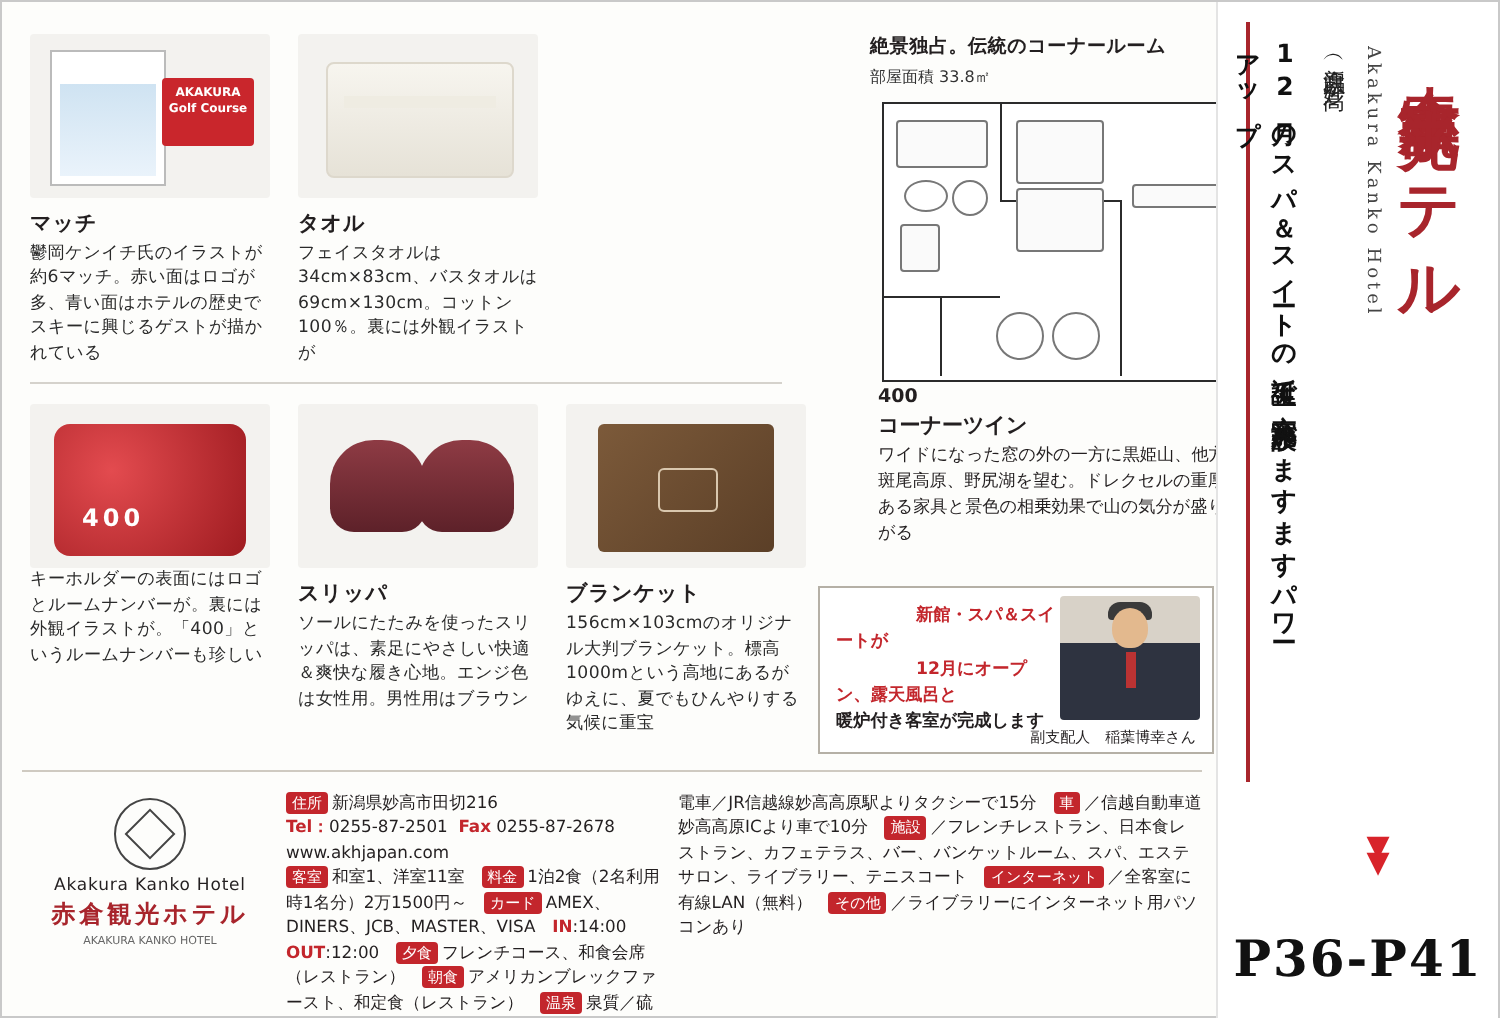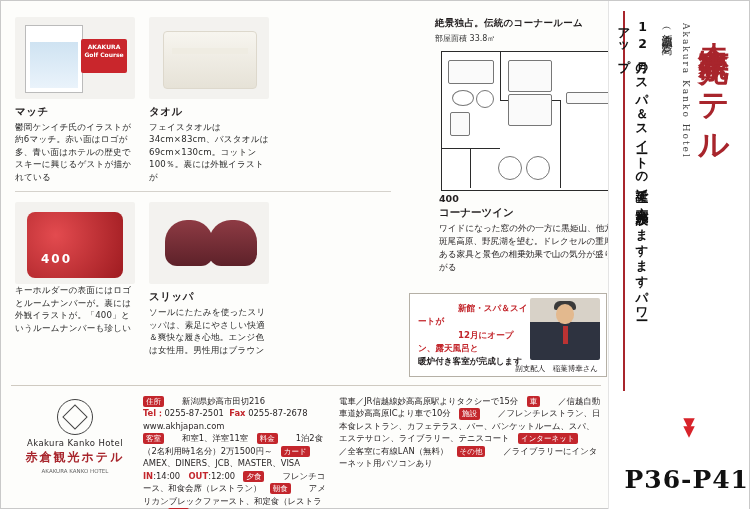--- a/index.html
+++ b/index.html
@@ -62,21 +62,21 @@
     color:#111;
     height:300px;
   }
   .chevrons{
     position:absolute;left:50px;top:418px;
     color:#d8232a;font-size:15px;line-height:8px;
     text-align:center;width:60px;
   }
   .page-range{
     position:absolute;left:0;right:0;bottom:16px;
-    text-align:right;
+    text-align:center;
     font-family:"DejaVu Serif", serif;
     font-size:25px;font-weight:bold;
     color:#111;letter-spacing:1px;
   }
 
   
   .products{
     position:absolute;left:14px;top:16px;
     width:390px;height:360px;
   }
@@ -172,21 +172,21 @@
 
   .addr{
     position:absolute;left:142px;top:394px;width:190px;
     font-size:8.4px;line-height:1.48;
   }
   .access{
     position:absolute;left:338px;top:394px;width:262px;
     font-size:8.4px;line-height:1.48;
   }
   .kv-red{color:#c3262c;font-weight:bold;}
-  .tagbox{display:inline-block;background:#c3262c;color:#fff;font-size:7.5px;padding:0 3px;border-radius:2px;margin-right:18px;}
+  .tagbox{display:inline-block;background:#c3262c;color:#fff;font-size:7.5px;padding:0 3px;border-radius:2px;margin-right:2px;}
 </style>
 </head>
 <body>
 
 <div class="page">
 
   <div class="products">
 
     <div class="prow">
 
@@ -225,20 +225,27 @@
 
       <div class="pcell">
         <div class="pimg">
           <div class="slipper" style="left:16px;"></div>
           <div class="slipper" style="left:60px;"></div>
         </div>
         <div class="pname">スリッパ</div>
         <div class="pdesc">ソールにたたみを使ったスリッパは、素足にやさしい快適＆爽快な履き心地。エンジ色は女性用。男性用はブラウン</div>
       </div>
 
+      <div class="pcell">
+        <div class="pimg">
+          <div class="blanket"></div>
+        </div>
+        <div class="pname">ブランケット</div>
+        <div class="pdesc">156cm×103cmのオリジナル大判ブランケット。標高1000mという高地にあるがゆえに、夏でもひんやりする気候に重宝</div>
+      </div>
 
     </div>
   </div>
 
   <div class="roomcol">
     <div class="room-catch">絶景独占。伝統のコーナールーム</div>
     <div class="room-area">部屋面積 33.8㎡</div>
 
     <div class="floorplan">
 

